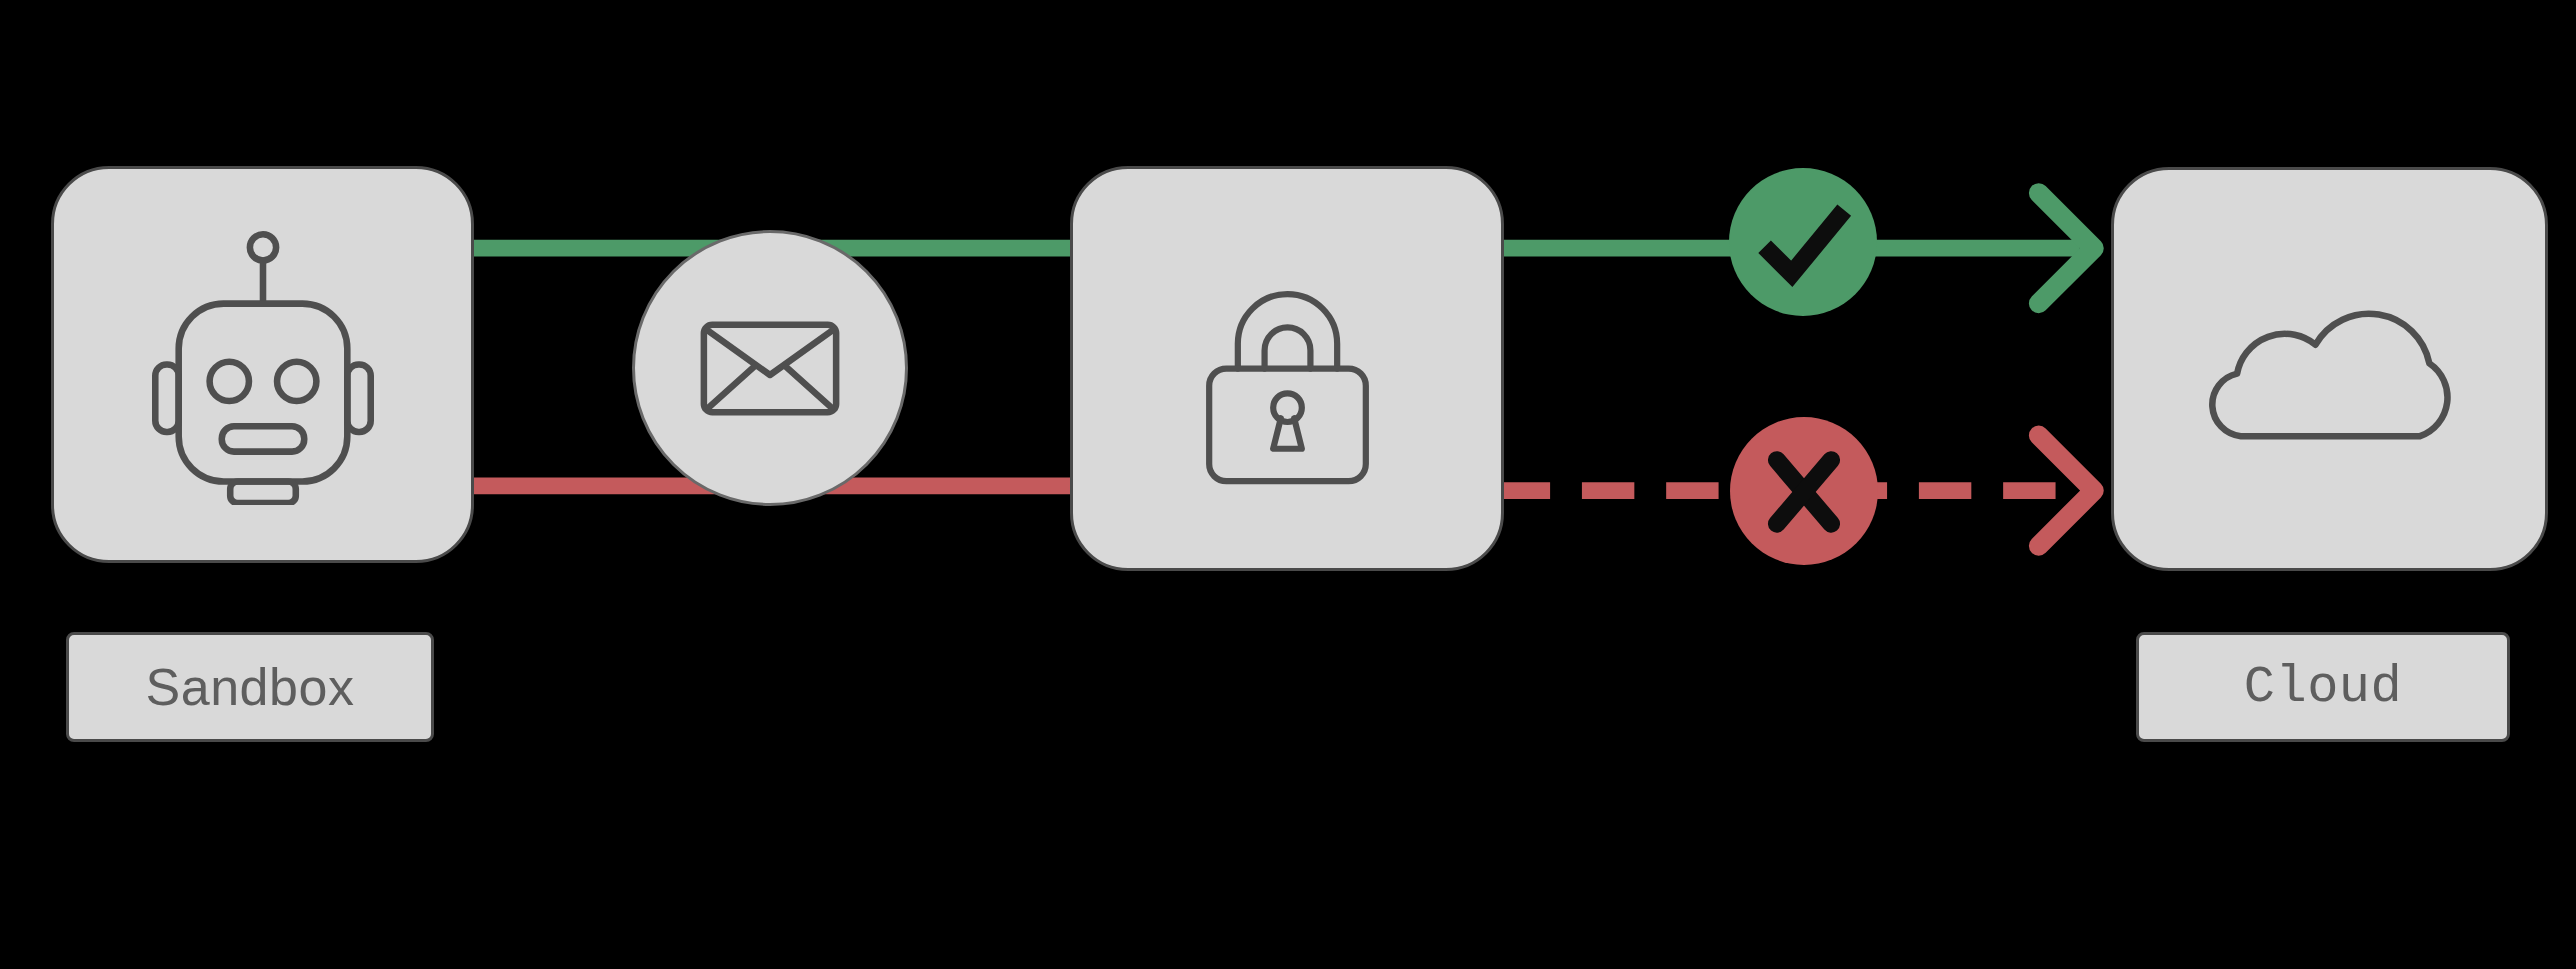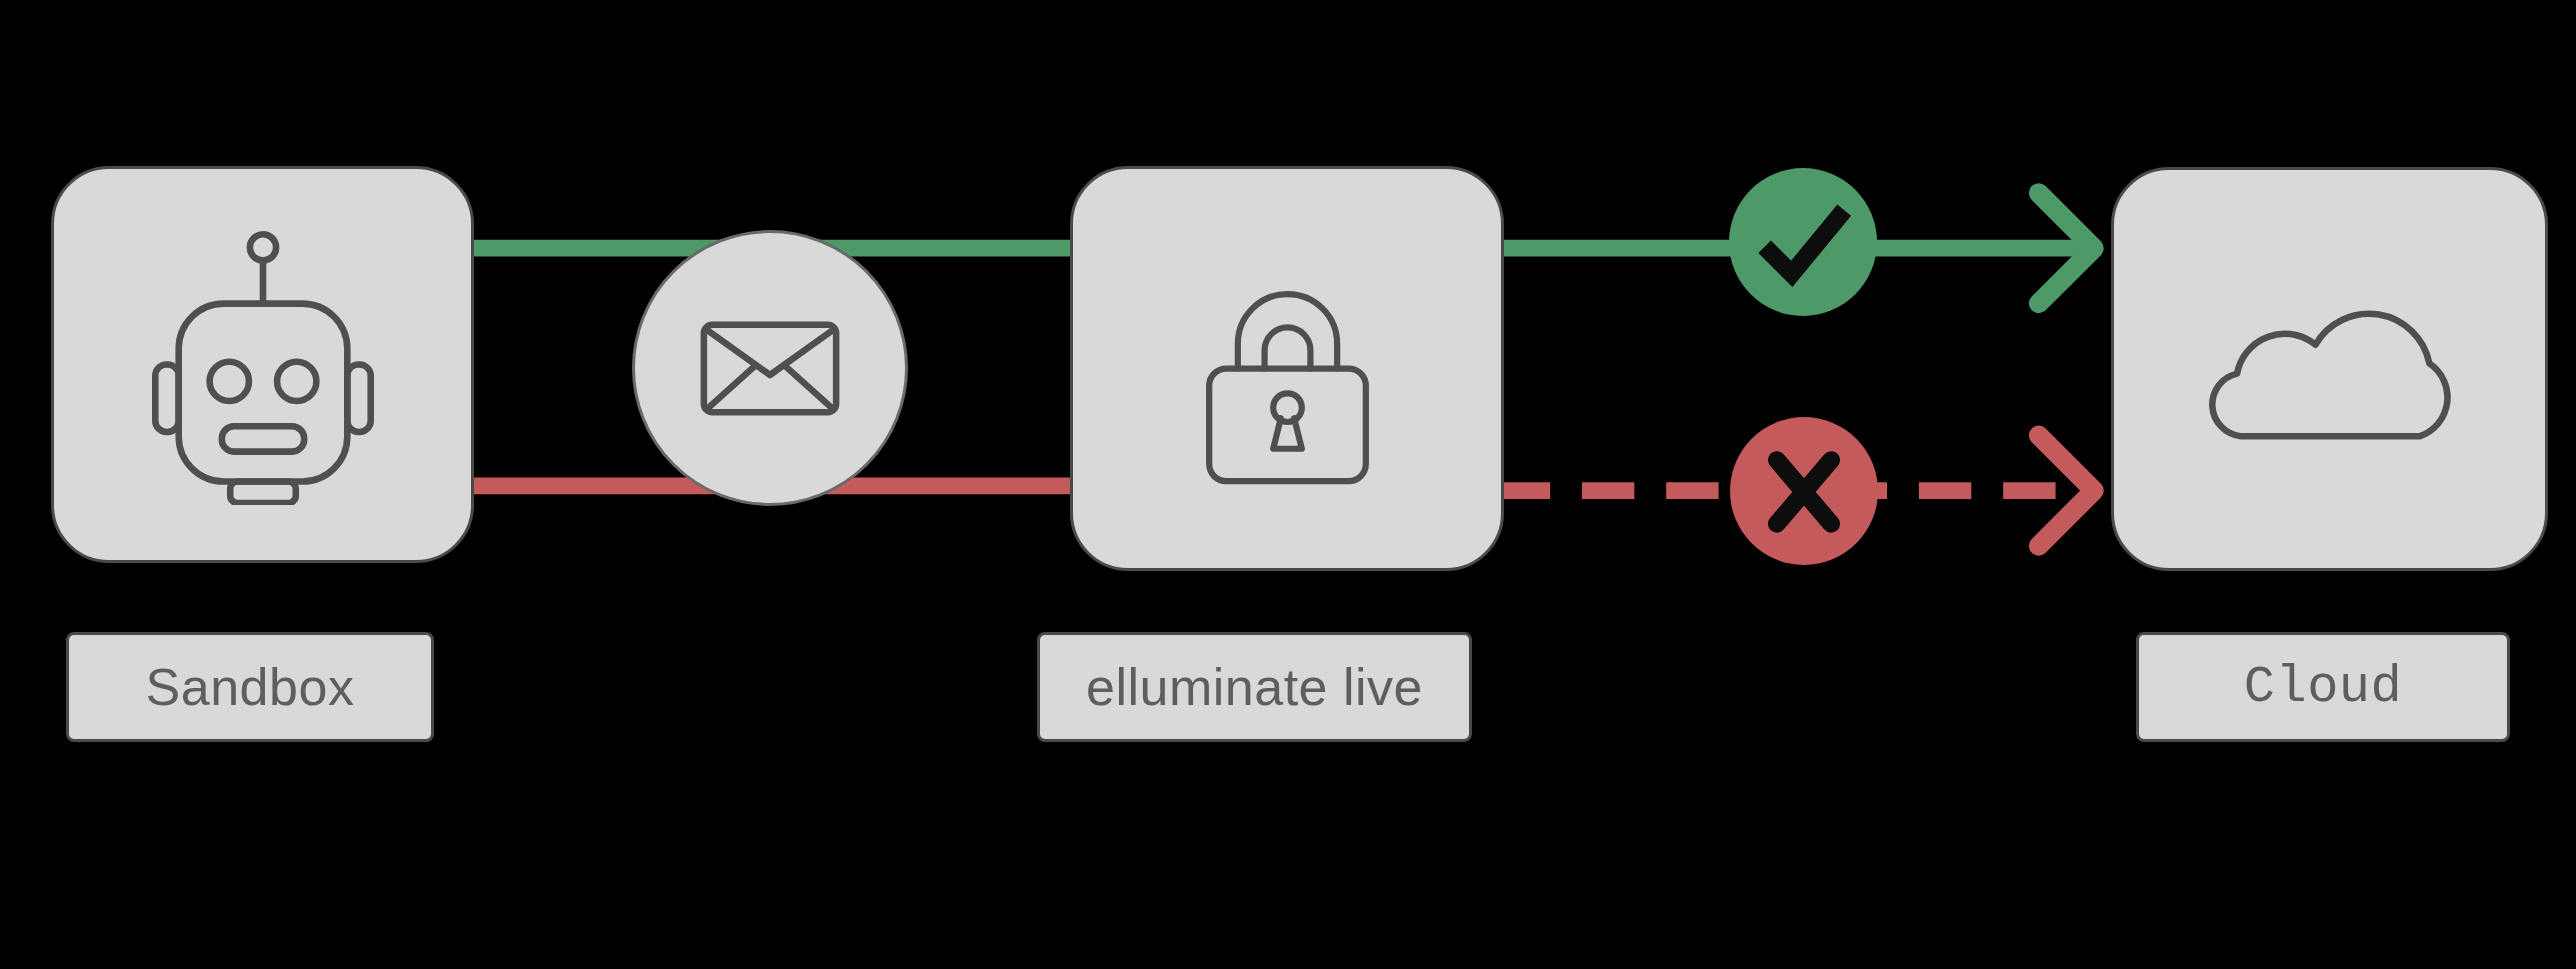--- a/index.html
+++ b/index.html
@@ -168,22 +168,19 @@
                A 66,66 0 0 1 272,84
                A 44,44 0 0 1 262,162
                Z"></path>
     </svg>
   </div>
 
   <div class="pill-label" style="left:66px; top:632px; width:368px;">
     <span>Sandbox</span>
   </div>
 
-  <div class="pill-label" style="left:1037px; top:632px; width:435px;">
-    <span>elluminate live</span>
-  </div>
 
   <div class="pill-label" style="left:2136px; top:632px; width:374px;font-family:Liberation Mono, monospace;">
     <span>Cloud</span>
   </div>
 
 </div>
 
 
 </body></html>

